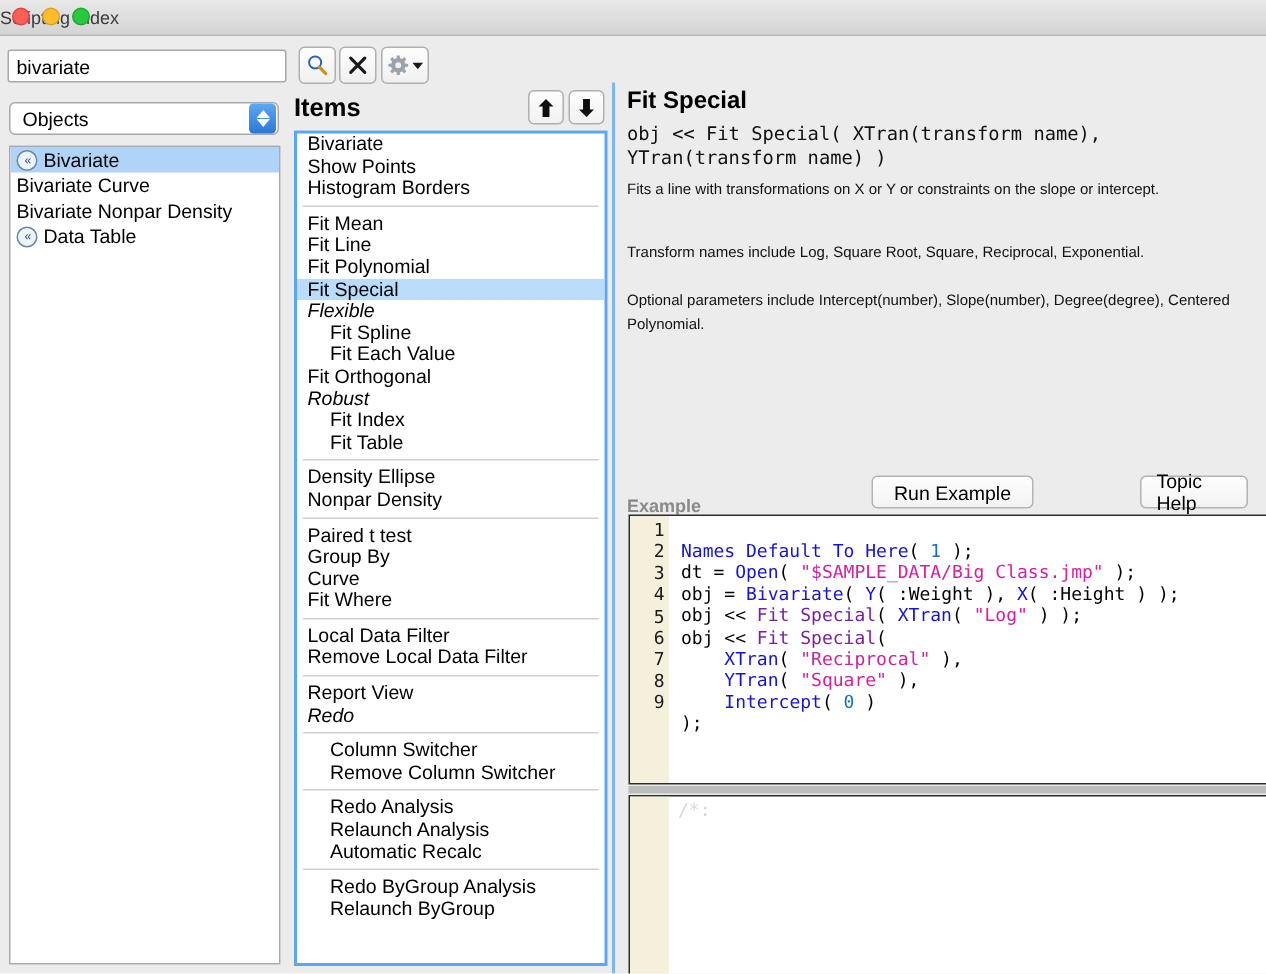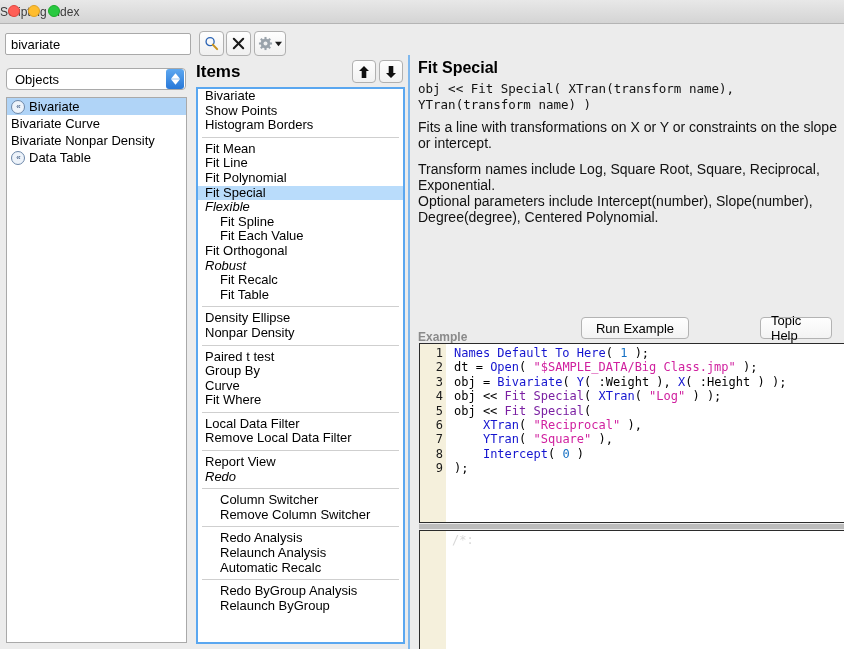--- a/index.html
+++ b/index.html
@@ -133,21 +133,21 @@
     position: absolute; left: 8px; top: 4px;
     font-size: 16px; font-weight: bold; color: #000;
   }
   .signature {
     position: absolute; left: 8px; top: 26px; width: 424px;
     font-family: "DejaVu Sans Mono", monospace;
     font-size: 12.5px; color: #111; line-height: 16px;
   }
   .para {
     position: absolute; left: 8px; width: 422px;
-    font-size: 14px; color: #111; line-height: 16px;
+    font-size: 10px; color: #111; line-height: 16px;
   }
   #para0 { top: 64px; }
   #para1 { top: 106px; }
   #para2 { top: 138px; }
 
   .example-label {
     position: absolute; left: 8px; top: 275px;
     font-size: 12px; font-weight: bold; color: #8a8a8a;
   }
   .act-btn {
@@ -169,21 +169,21 @@
   .gutter {
     width: 26px; background: #f5f0dc; flex: none;
     padding-top: 2px;
   }
   .gutter div {
     text-align: right; padding-right: 3px;
     font-family: "DejaVu Sans Mono", monospace;
     font-size: 12px; line-height: 14.4px; color: #1a1a1a;
   }
   .code-body {
-    flex: 1; padding-top: 2px; padding-left: 8px;
+    flex: 1; padding-top: 16px; padding-left: 8px;
     font-family: "DejaVu Sans Mono", monospace;
     font-size: 12px; line-height: 14.4px;
     white-space: pre; color: #000;
   }
   .tok-fn   { color: #1414cf; }
   .tok-obj  { color: #7a1fa2; }
   .tok-str  { color: #d0219f; }
   .tok-num  { color: #1570c4; }
   .tok-plain{ color: #000; }
 
@@ -303,21 +303,21 @@
       <div class="sep"></div>
       <div class="item">Fit Mean</div>
       <div class="item">Fit Line</div>
       <div class="item">Fit Polynomial</div>
       <div class="item selected">Fit Special</div>
       <div class="item italic">Flexible</div>
       <div class="item indent">Fit Spline</div>
       <div class="item indent">Fit Each Value</div>
       <div class="item">Fit Orthogonal</div>
       <div class="item italic">Robust</div>
-      <div class="item indent">Fit Recalc</div>
+      <div class="item indent">Fit Index</div>
       <div class="item indent">Fit Table</div>
       <div class="sep"></div>
       <div class="item">Density Ellipse</div>
       <div class="item">Nonpar Density</div>
       <div class="sep"></div>
       <div class="item">Paired t test</div>
       <div class="item">Group By</div>
       <div class="item">Curve</div>
       <div class="item">Fit Where</div>
       <div class="sep"></div>

